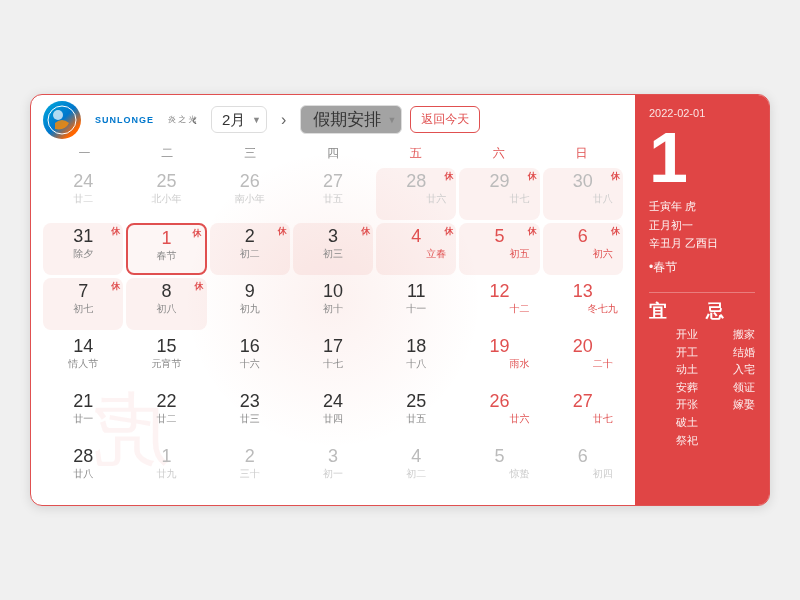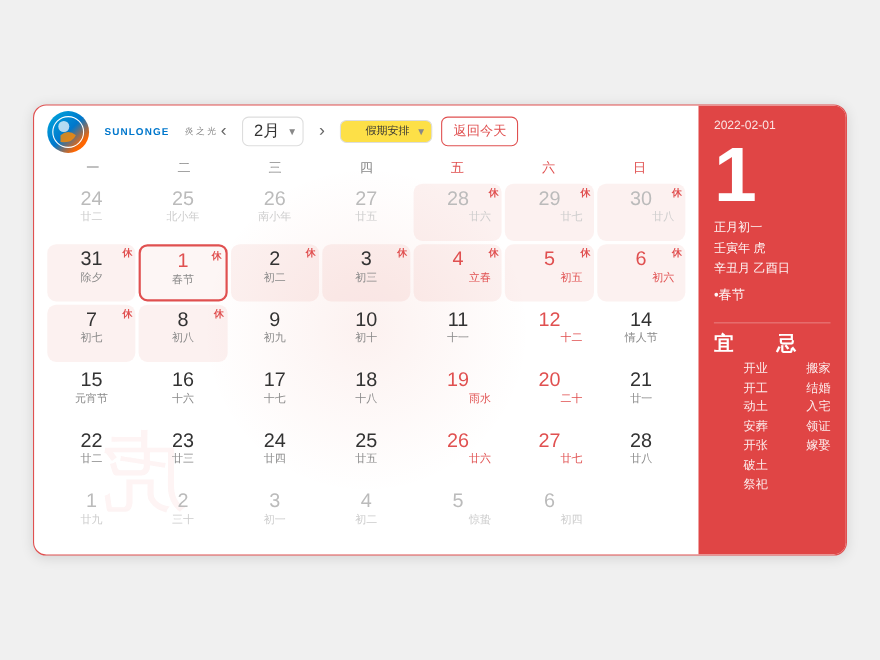--- a/index.html
+++ b/index.html
@@ -104,25 +104,25 @@
     }
     .month-select-wrap::after {
       content: '▼';
       position: absolute;
       right: 6px;
       font-size: 9px;
       color: #888;
       pointer-events: none;
     }
     .holiday-btn {
-      background: #fde047;
+      background: #a3a3a3;
       border: 1px solid #ddd;
       border-radius: 6px;
-      padding: 4px 20px 4px 22px;
-      font-size: 10px;
+      padding: 4px 20px 4px 12px;
+      font-size: 17px;
       cursor: pointer;
       appearance: none;
       color: #333;
     }
     .holiday-wrap {
       position: relative;
       display: inline-flex;
       align-items: center;
     }
     .holiday-wrap::after {
@@ -402,20 +402,24 @@
         </div>
         <div class="day-cell">
           <div class="day-num">11</div>
           <div class="day-lunar">十一</div>
         </div>
         <div class="day-cell">
           <div class="day-num weekend">12</div>
           <div class="day-lunar red">十二</div>
         </div>
         <div class="day-cell">
+          <div class="day-num weekend">13</div>
+          <div class="day-lunar red">冬七九</div>
+        </div>
+        <div class="day-cell">
           <div class="day-num">14</div>
           <div class="day-lunar">情人节</div>
         </div>
         <div class="day-cell">
           <div class="day-num">15</div>
           <div class="day-lunar">元宵节</div>
         </div>
         <div class="day-cell">
           <div class="day-num">16</div>
           <div class="day-lunar">十六</div>
@@ -492,22 +496,22 @@
           <div class="day-num weekend">6</div>
           <div class="day-lunar red">初四</div>
         </div>
       </div>
   </div>
 
   <div class="sidebar">
     <div class="sidebar-date-text">2022-02-01</div>
     <div class="sidebar-day-big">1</div>
     <div class="sidebar-lunar-info">
+      <div>壬寅年 虎</div>
       <div>正月初一</div>
-      <div>壬寅年 虎</div>
       <div>辛丑月 乙酉日</div>
     </div>
     <div class="sidebar-festival">•春节</div>
     <div class="divider-line"></div>
     <div class="sidebar-yiji">
       <div class="yi-col">
         <div class="yi-header">宜</div>
         <div id="yi-items">
             <div class="yi-item">开业</div>
             <div class="yi-item">开工</div>

